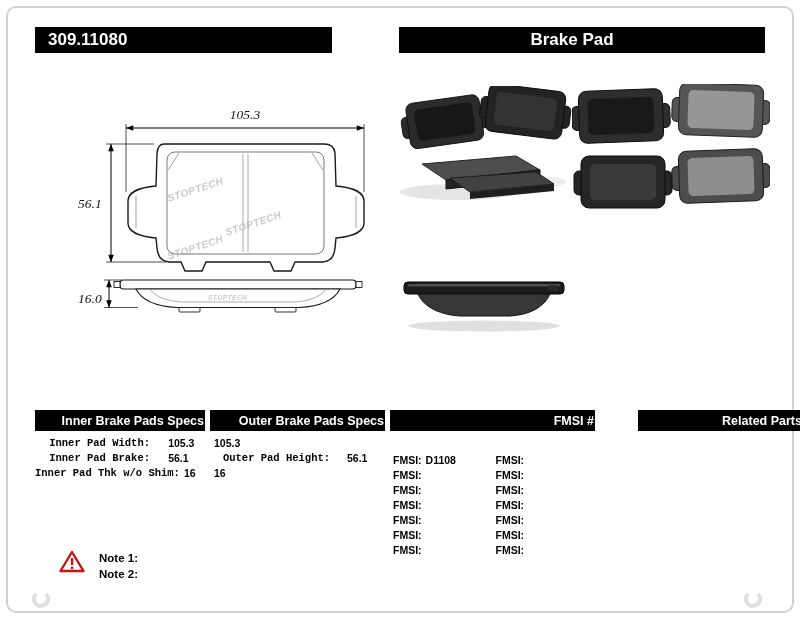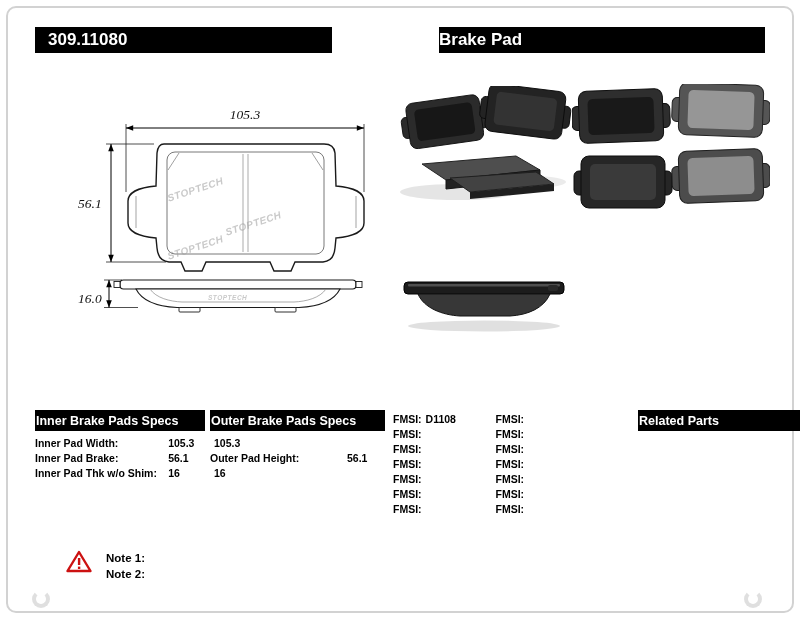--- a/index.html
+++ b/index.html
@@ -23,21 +23,21 @@
   .header-bars {
     position: absolute;
     top: 27px; left: 35px; right: 35px; height: 26px;
     display: flex; justify-content: space-between;
   }
   .hbar {
     background: #000; color: #fff;
     font-weight: bold; font-size: 17px; line-height: 26px;
   }
   .hbar-left  { width: 297px; padding-left: 13px; }
-  .hbar-right { width: 326px; text-align: left; padding-right: 20px; }
+  .hbar-right { width: 366px; text-align: center; padding-right: 20px; }
 
   
   .tech-drawing, .photo { position: absolute; }
   .dim-label {
     font-family: "Liberation Serif", serif;
     font-style: italic; font-size: 13.5px; fill: #111;
   }
   .wmark {
     font-family: "Liberation Sans", sans-serif;
     font-weight: bold; font-style: italic;
@@ -49,39 +49,39 @@
     position: absolute; top: 410px; left: 35px;
     display: flex; gap: 5px;
   }
   .col-inner   { width: 170px; }
   .col-outer   { width: 175px; }
   .col-fmsi    { width: 205px; }
   .col-related { width: 165px; margin-left: 38px; }
   .col-header {
     background: #000; color: #fff;
     font-weight: bold; font-size: 12.5px;
-    text-align: left; height: 21px; line-height: 21px;
+    text-align: right; height: 21px; line-height: 21px;
     border: 1px solid #000;
   }
   .spec-rows { margin-top: 5px; }
   .spec-row {
     display: flex; font-size: 10.5px; font-weight: bold;
     line-height: 15px; white-space: nowrap; color: #000;
   }
   .spec-row .lbl { }
   .spec-row .val { margin-left: 4px; }
-  .align-right .lbl { flex: 0 0 76%; text-align: left; }
+  .align-right .lbl { flex: 0 0 76%; text-align: center; font-family: Liberation Mono, monospace; }
   .align-left  { padding-left: 3px; }
-  .fmsi-cols { display: flex; margin-top: 2px; }
+  .fmsi-cols { display: flex; margin-top: 22px; }
   .fmsi-col  { width: 50%; }
   .fmsi-row  { padding-left: 3px; }
 
   
   .notes {
-    position: absolute; top: 550px; left: 66px;
+    position: absolute; top: 550px; left: 59px;
     display: flex; gap: 14px; align-items: flex-start;
   }
   .note-lines { font-size: 11.5px; font-weight: bold; line-height: 16px; color:#000; }
 
   
   .corner-mark {
     position: absolute; width: 18px; height: 18px;
     border: 4px solid #d8d8d8; border-radius: 50%;
     border-top-color: transparent; opacity: 0.8;
   }
@@ -239,20 +239,21 @@
             <span class="val">56.1</span>
           </div>
 
           <div class="spec-row align-right">
             <span class="val">16</span>
           </div>
         </div>
     </div>
 
     <div class="col col-fmsi">
+      <div class="col-header">FMSI #</div>
       <div class="fmsi-cols">
         <div class="fmsi-col">
 
             <div class="spec-row fmsi-row">
               <span class="lbl">FMSI:</span>
               <span class="val">D1108</span>
             </div>
 
             <div class="spec-row fmsi-row">
               <span class="lbl">FMSI:</span>

